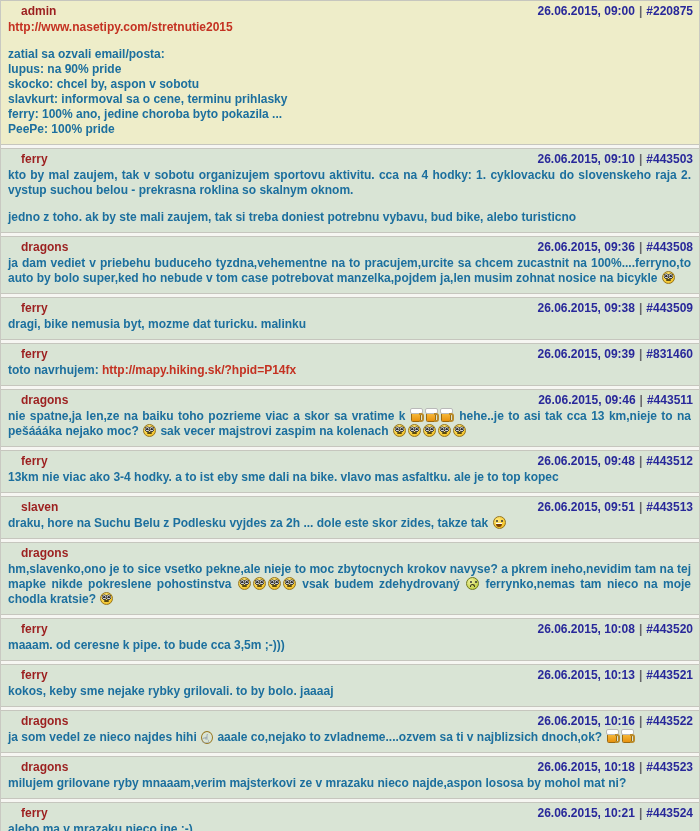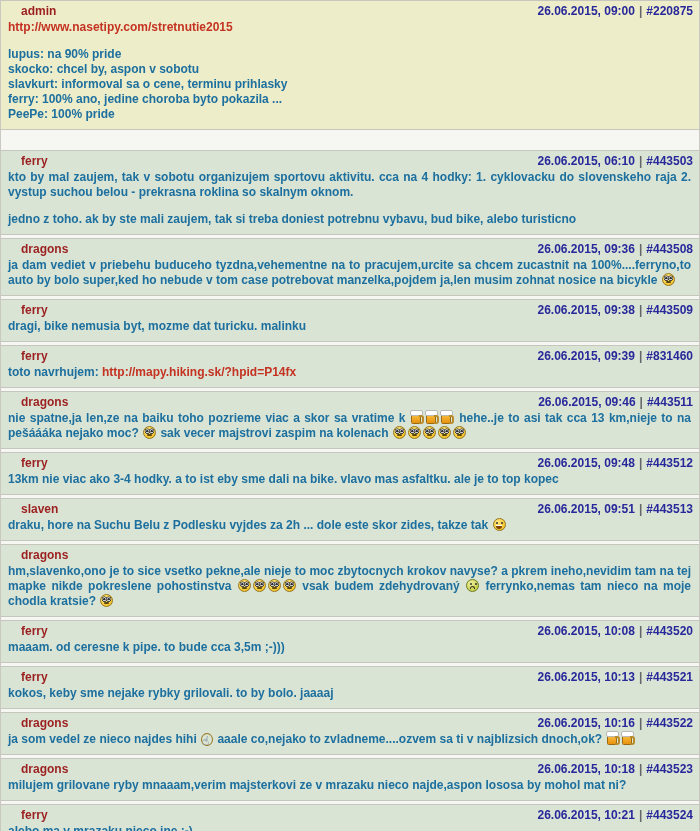--- a/index.html
+++ b/index.html
@@ -11,21 +11,21 @@
     font-size:12px;
   }
   .thread{width:700px;height:831px;box-sizing:border-box;border-left:1px solid #c9c9c2;border-right:1px solid #c9c9c2;}
   .post{
     box-sizing:border-box;
     border-top:1px solid #c6c6be;
     border-bottom:1px solid #c6c6be;
     background:var(--bg_post);
     margin-bottom:3px;
   }
-  .post.highlight{background:var(--bg_highlight);margin-bottom:20px;}
+  .post.highlight{background:var(--bg_highlight);margin-bottom:3px;}
   .post-header{
     display:flex;justify-content:space-between;align-items:baseline;
     padding:3px 6px 0 20px;
     line-height:15px;
   }
   .author{color:var(--username);cursor:pointer;}
   .meta{color:var(--date);white-space:nowrap;}
   .meta .pipe{color:#66666a;padding:0 4px;}
   .meta .pid{color:var(--date);cursor:pointer;}
   .post-body{padding:1px 8px 7px 7px;color:var(--body);}
@@ -74,33 +74,34 @@
   <div class="post highlight">
     <div class="post-header">
       <span class="author">admin</span>
       <span class="meta">
         <span>26.06.2015, 09:00</span><span class="pipe">|</span><span class="pid">#220875</span>
       </span>
     </div>
     <div class="post-body">
           <p><a href="#">http://www.nasetipy.com/stretnutie2015</a></p>
           <p class="blank">&nbsp;</p>
+          <p>zatial sa ozvali email/posta:</p>
           <p>lupus: na 90% pride</p>
           <p>skocko: chcel by, aspon v sobotu</p>
           <p>slavkurt: informoval sa o cene, terminu prihlasky</p>
           <p>ferry: 100% ano, jedine choroba byto pokazila ...</p>
           <p>PeePe: 100% pride</p>
         </div>
   </div>
 
   <div class="post">
     <div class="post-header">
       <span class="author">ferry</span>
       <span class="meta">
-        <span>26.06.2015, 06:10</span><span class="pipe">|</span><span class="pid">#443503</span>
+        <span>26.06.2015, 09:10</span><span class="pipe">|</span><span class="pid">#443503</span>
       </span>
     </div>
     <div class="post-body">
           <p>kto by mal zaujem, tak v sobotu organizujem sportovu aktivitu. cca na 4 hodky: 1. cyklovacku do slovenskeho raja 2. vystup suchou belou - prekrasna roklina so skalnym oknom.</p>
           <p class="blank">&nbsp;</p>
           <p>jedno z toho. ak by ste mali zaujem, tak si treba doniest potrebnu vybavu, bud bike, alebo turisticno</p>
         </div>
   </div>
 
   <div class="post">

